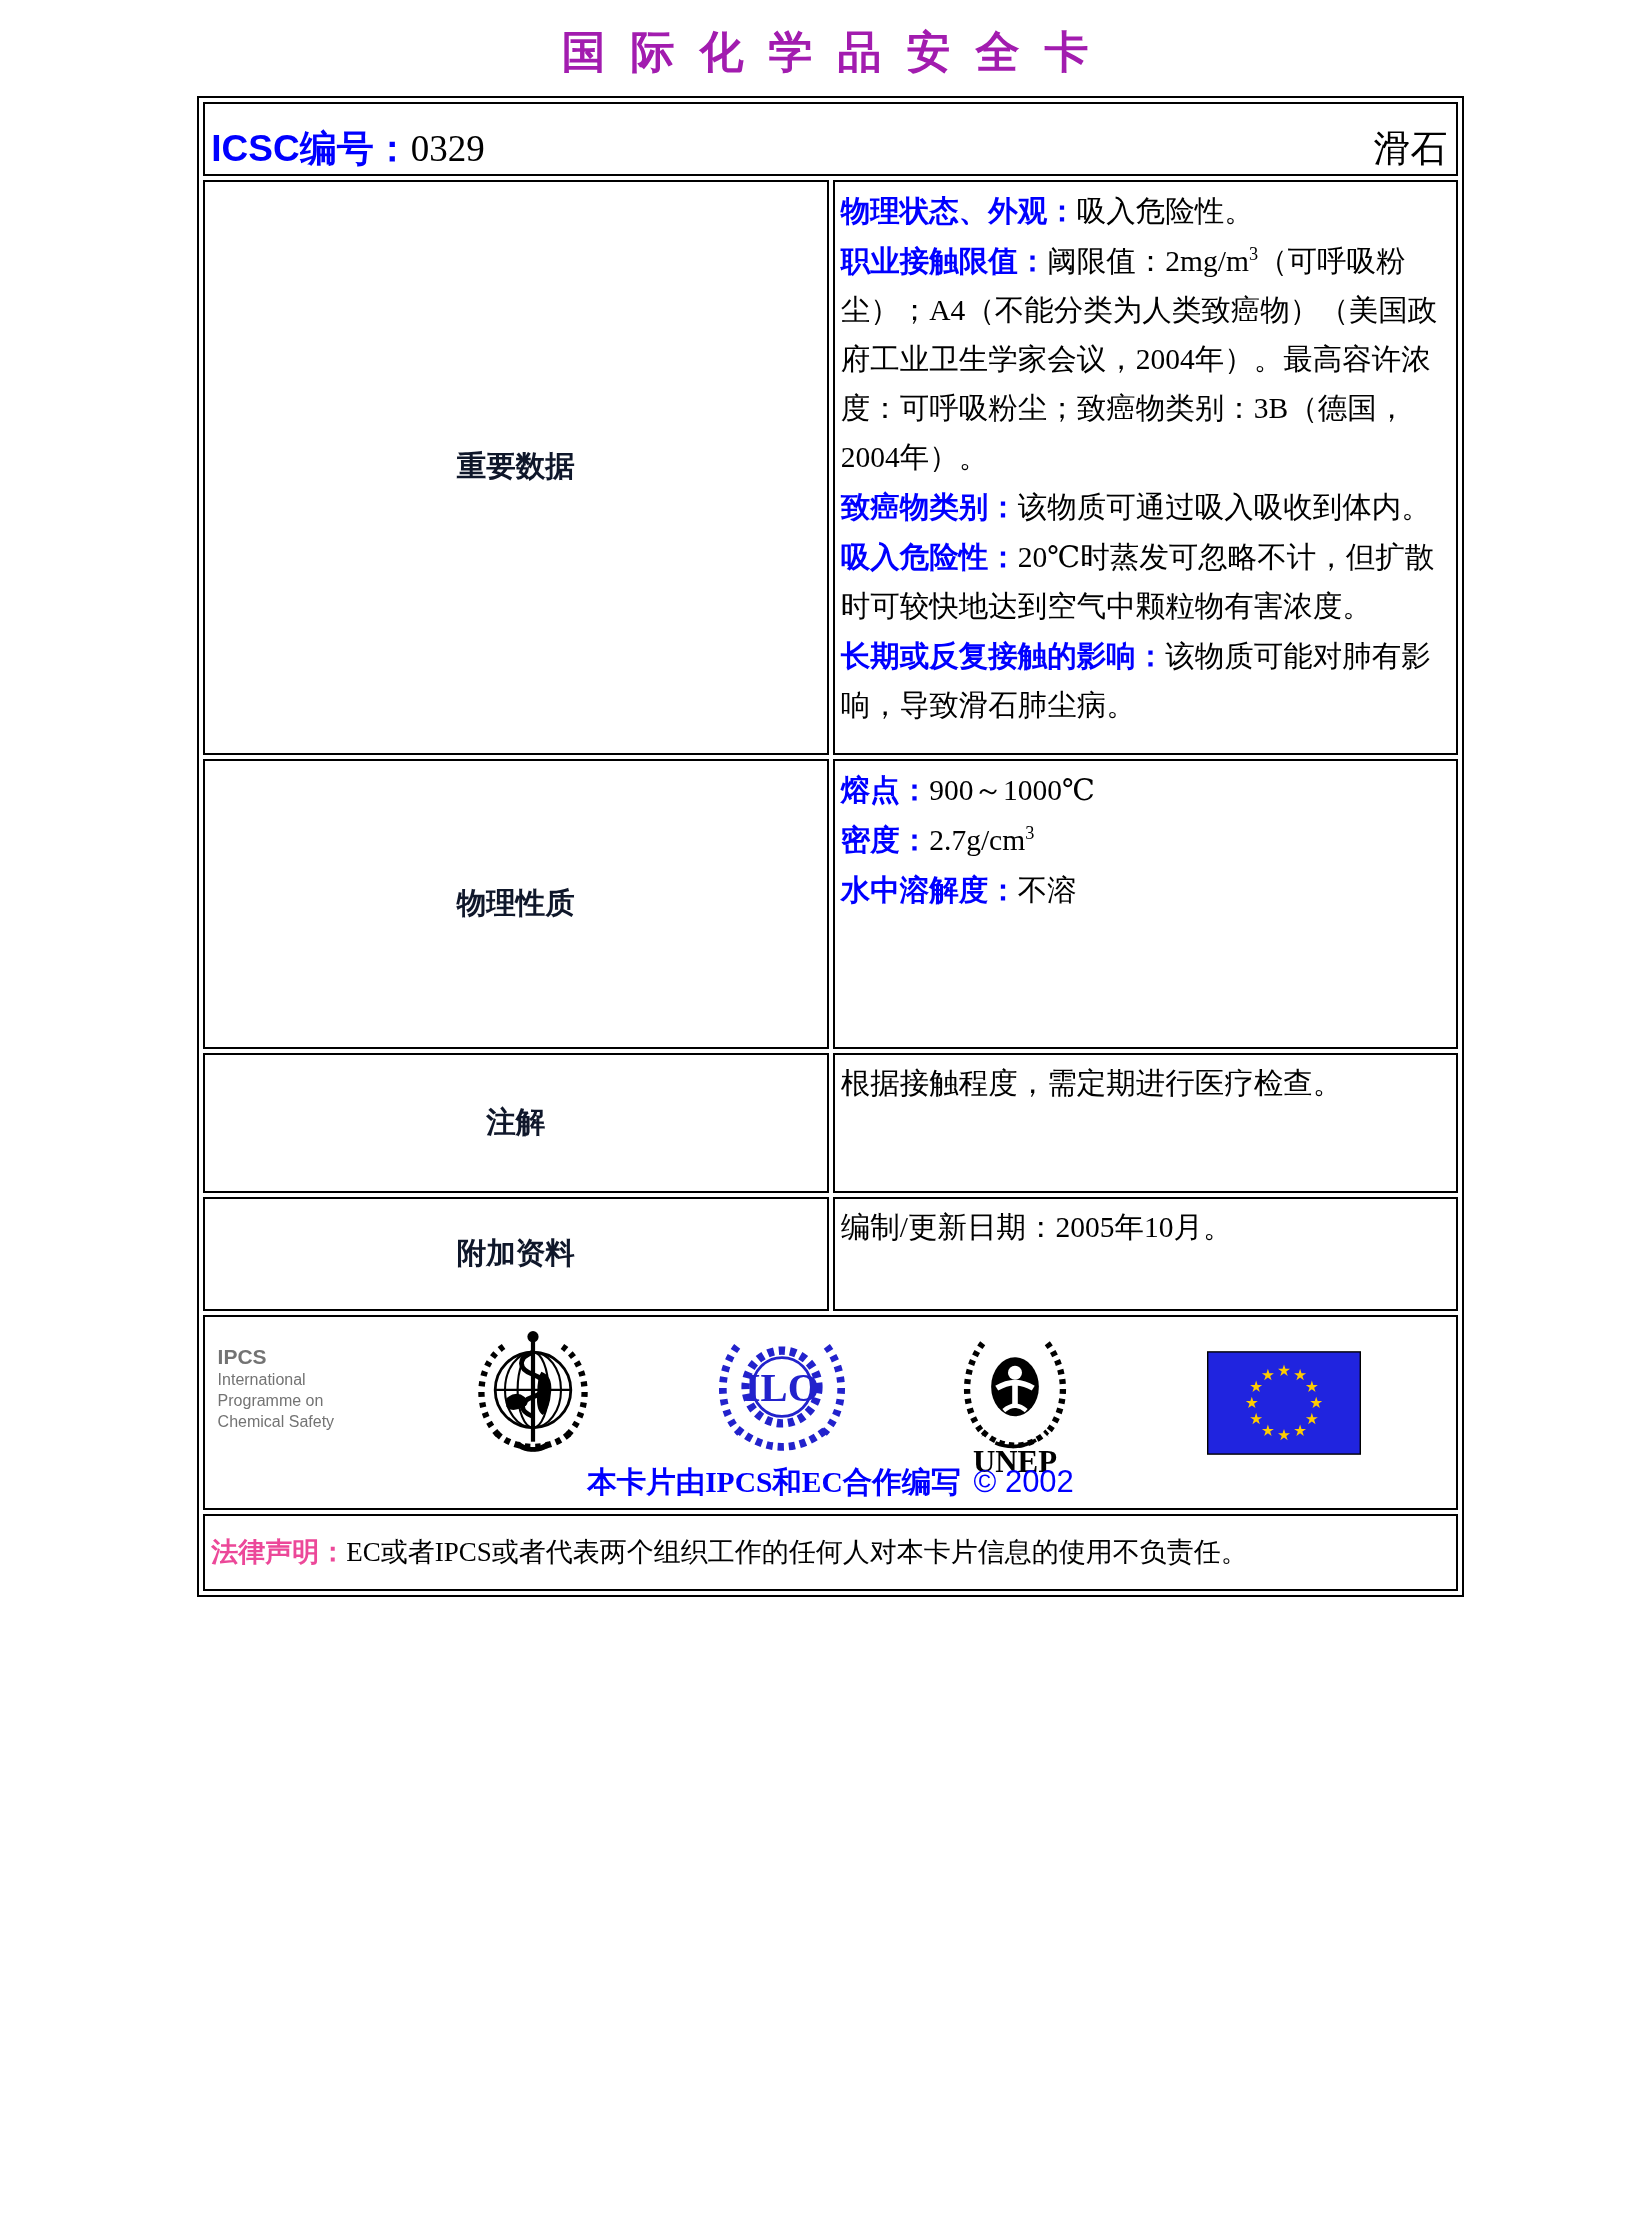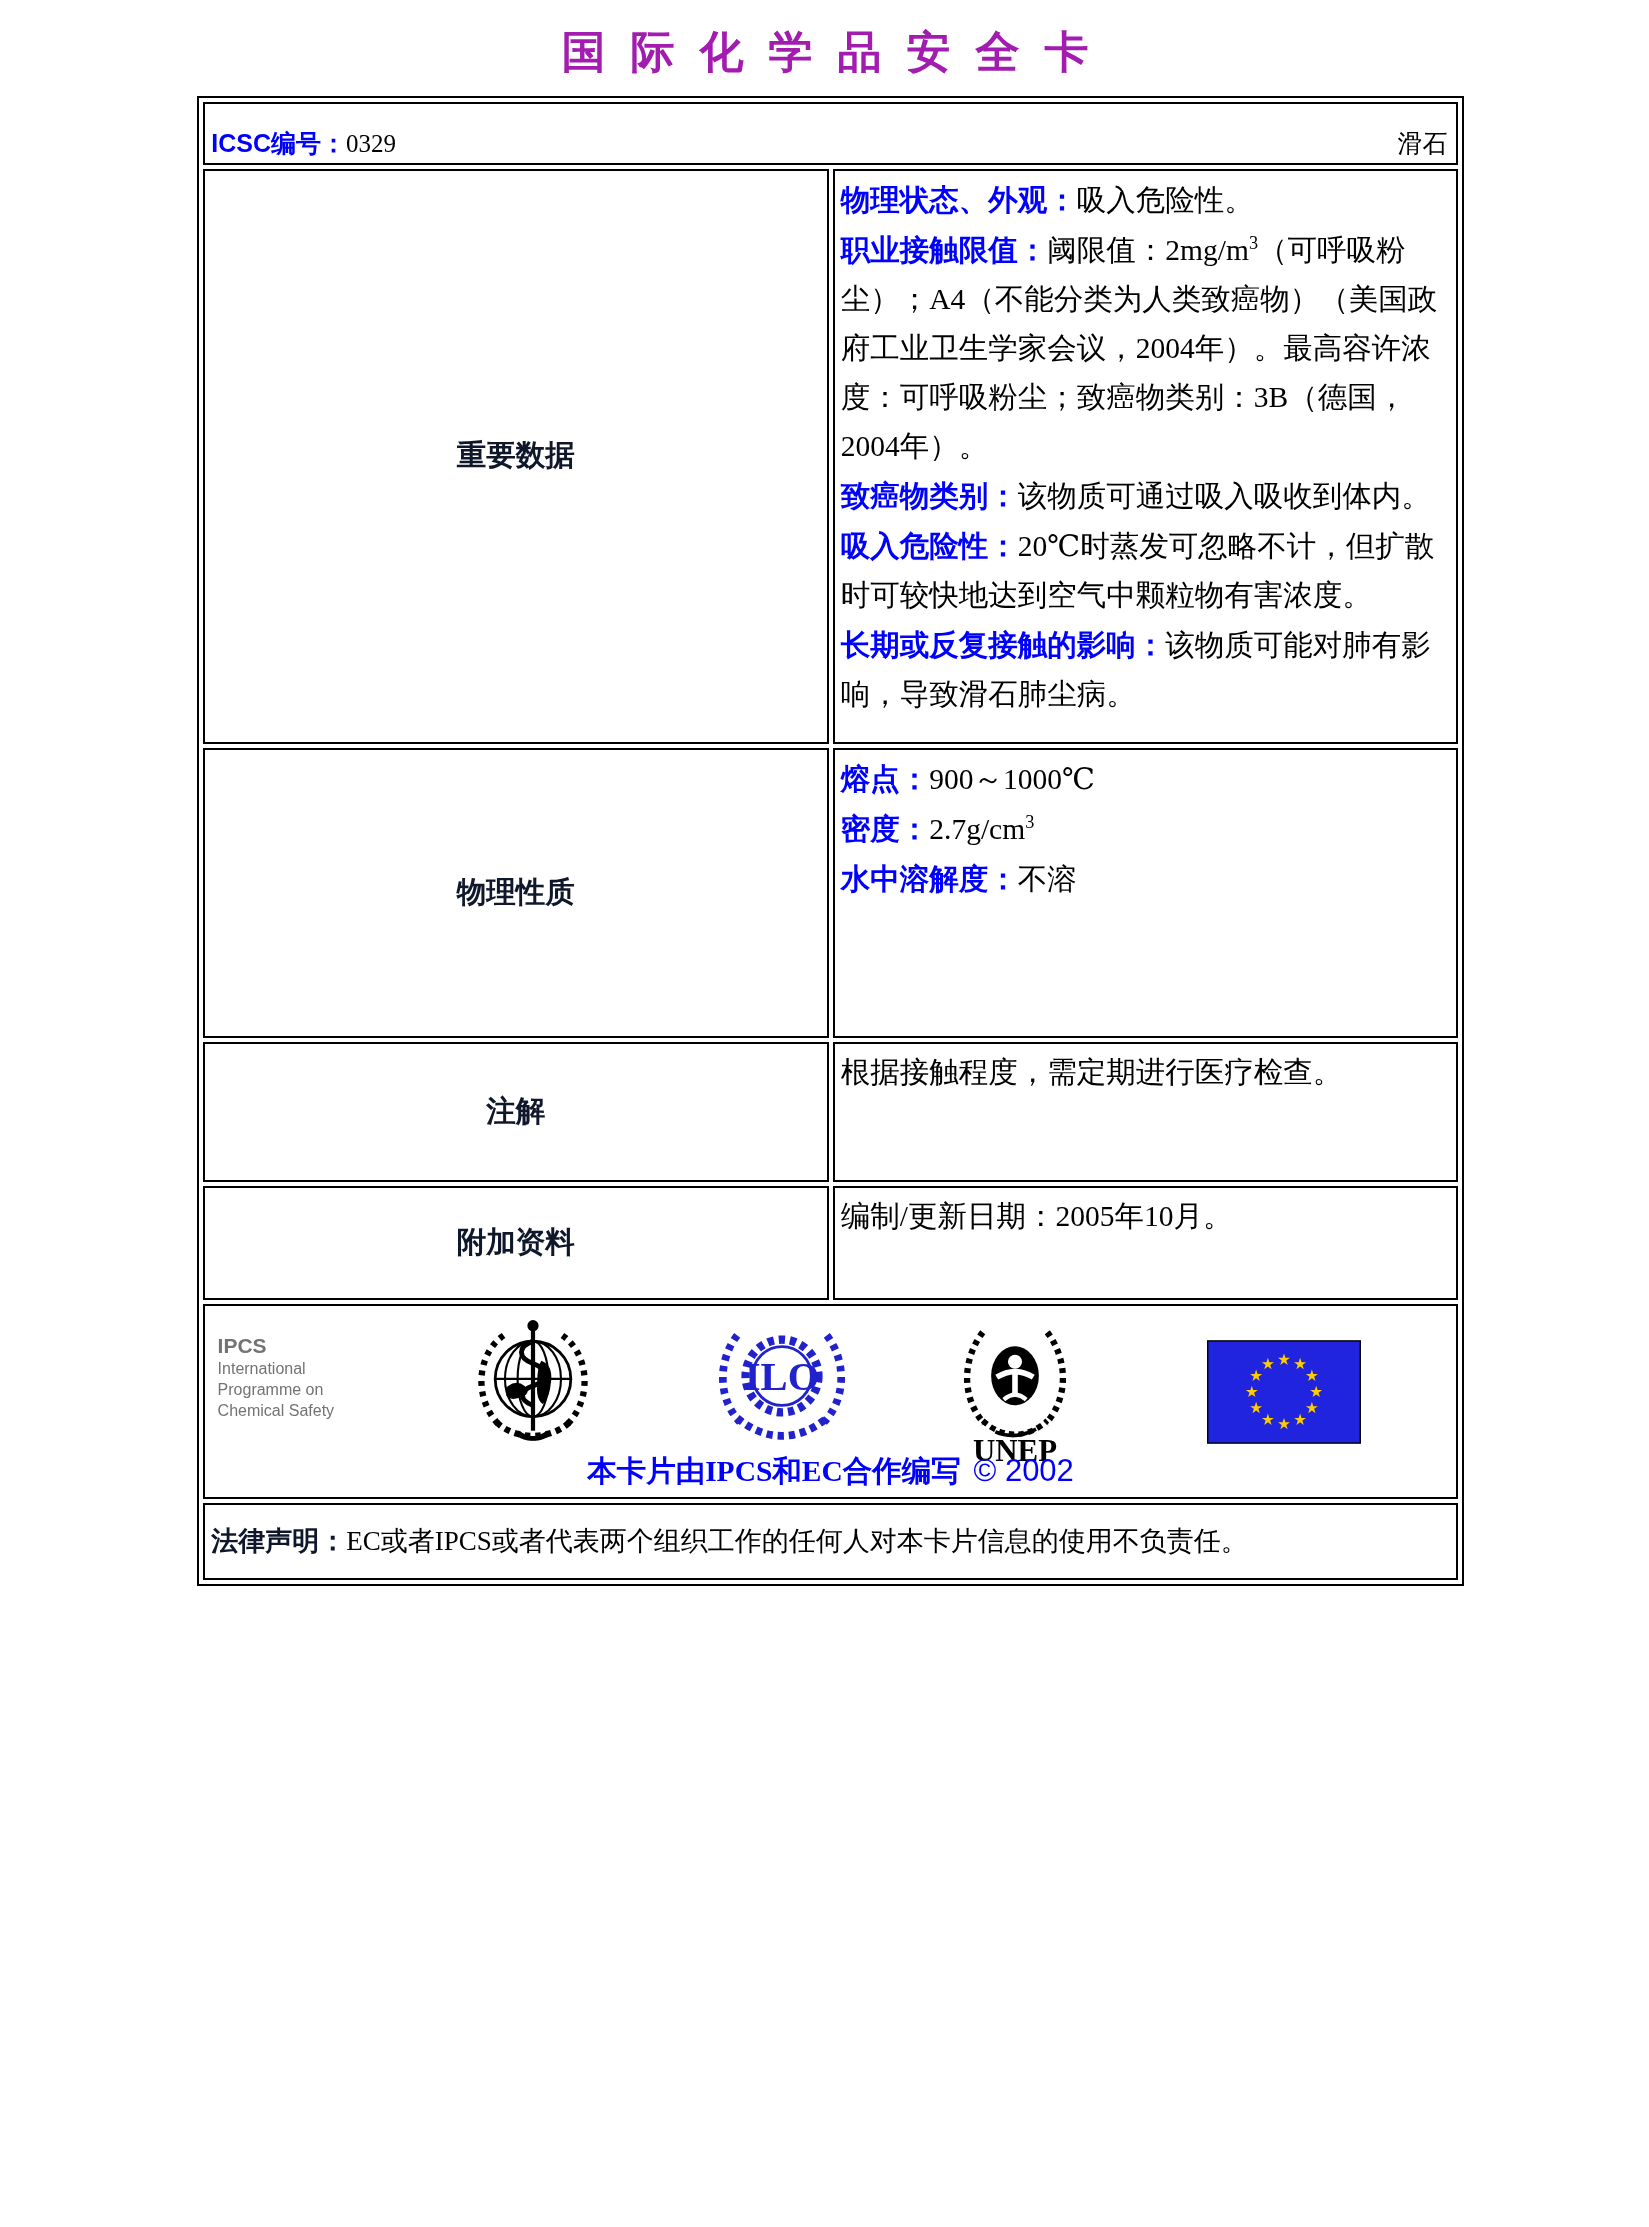--- a/index.html
+++ b/index.html
@@ -56,21 +56,21 @@
   }
   td.icsc-cell {
     height: 63px;
     vertical-align: middle;
     padding: 0 8.4px 0 6.3px;
   }
   .icsc-flex {
     display: flex;
     justify-content: space-between;
     align-items: center;
-    font-size: 25px;
+    font-size: 37px;
     margin-top: 20px;
   }
   .blue-label {
     color: #0000ff;
     font-weight: bold;
     font-family: "Liberation Sans", "DejaVu Sans", sans-serif;
   }
   .item { margin: 0; }
   sup { font-size: 0.62em; line-height: 0; }
   td.row-important { height: 575px; }
@@ -79,21 +79,21 @@
   td.row-notes { height: 140px; }
   td.row-additional { height: 114px; }
   td.logos-cell { height: 195px; position: relative; }
   td.legal-cell {
     height: 77px;
     vertical-align: middle;
     font-size: 27px;
     padding: 0 8.4px 0 6.3px;
   }
   .legal-label {
-    color: #0f172a;
+    color: #ec4899;
     font-weight: bold;
     font-family: "Liberation Sans", "DejaVu Sans", sans-serif;
   }
   .ipcs-block {
     position: absolute;
     left: 12.6px; top: 27px;
     font-family: "Liberation Sans", "DejaVu Sans", sans-serif;
     color: #737373;
     line-height: 21px;
     font-size: 16px;

